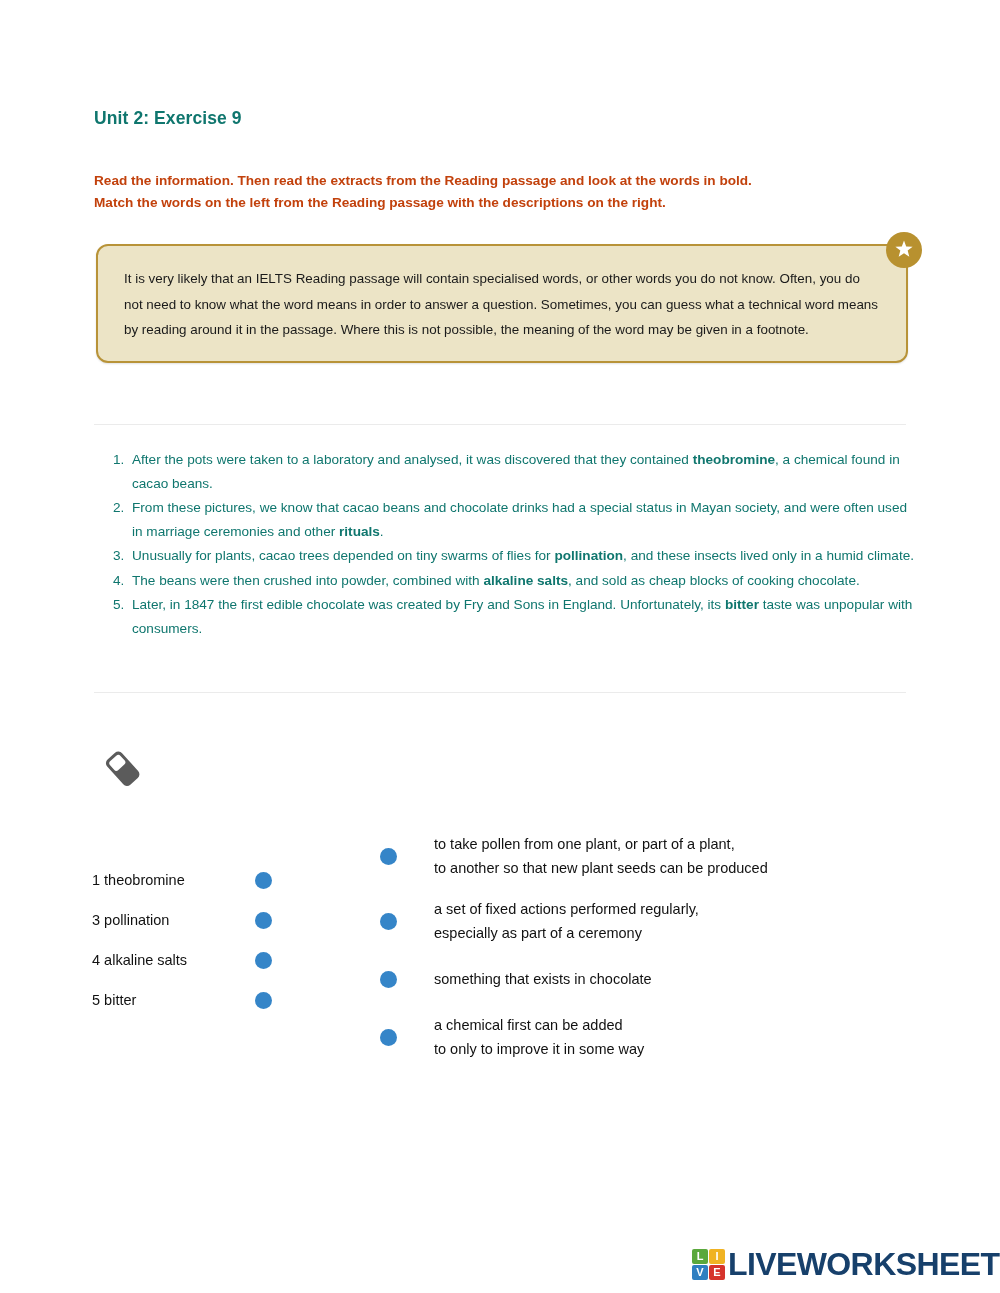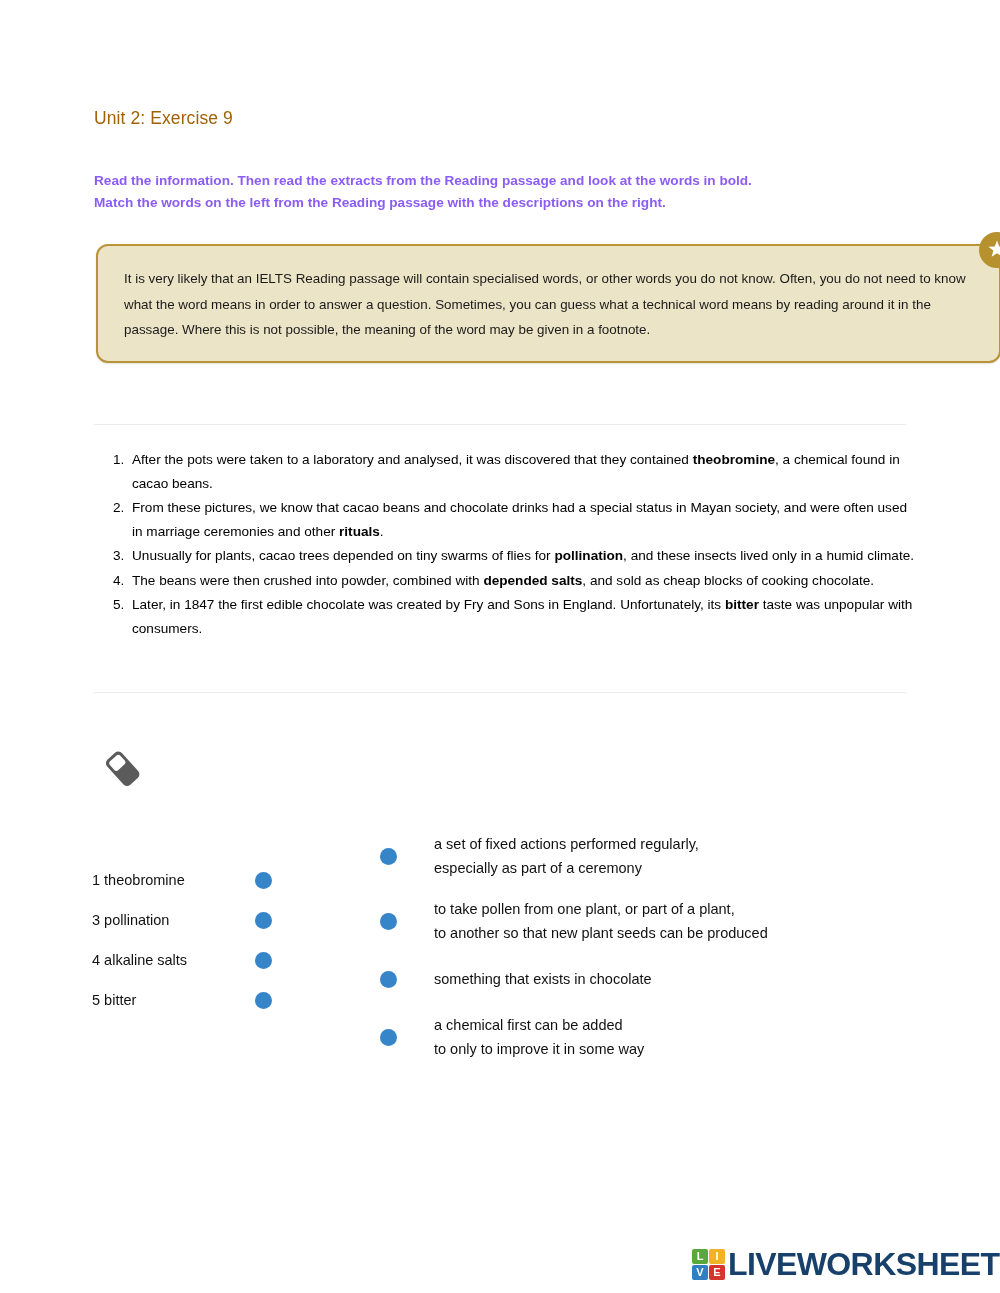--- a/index.html
+++ b/index.html
@@ -19,44 +19,44 @@
     position: absolute;
     inset: 0;
   }
 
   
   .title {
     position: absolute;
     left: 94px;
     top: 108px;
     font-size: 17.5px;
-    font-weight: normal;
+    font-weight: bold;
     letter-spacing: 0.1px;
-    color: #a16207;
+    color: #0f766e;
   }
 
   
   .instructions {
     position: absolute;
     left: 94px;
     top: 170px;
     width: 850px;
     font-size: 13.6px;
     font-weight: bold;
     line-height: 22px;
-    color: #8b5cf6;
+    color: #c2410c;
   }
   .instructions div { white-space: nowrap; }
 
   
   .infobox-wrap {
     position: absolute;
     left: 96px;
     top: 244px;
-    width: 905px;
+    width: 812px;
   }
   .infobox {
     box-sizing: border-box;
     width: 100%;
     background: #ece4c6;
     border: 2px solid #b89338;
     border-radius: 12px;
     padding: 20px 26px 18px 26px;
     font-size: 13.4px;
     line-height: 25.5px;
@@ -89,21 +89,21 @@
   .divider.d2 { top: 692px; }
 
   
   .extracts {
     position: absolute;
     left: 94px;
     top: 448px;
     width: 820px;
     font-size: 13.6px;
     line-height: 23.5px;
-    color: #000000;
+    color: #0f766e;
   }
   .extracts ol {
     margin: 0;
     padding-left: 34px;
     list-style-position: outside;
   }
   .extracts li {
     margin: 0 0 1px 0;
     padding-left: 4px;
   }
@@ -228,21 +228,21 @@
     </div>
   </div>
 
   <div class="divider d1"></div>
 
   <div class="extracts">
     <ol>
       <li><span><span>After the pots were taken to a laboratory and analysed, it was discovered that they contained </span><b>theobromine</b><span>, a chemical found in cacao beans.</span></span></li>
       <li><span><span>From these pictures, we know that cacao beans and chocolate drinks had a special status in Mayan society, and were often used in marriage ceremonies and other </span><b>rituals</b><span>.</span></span></li>
       <li><span><span>Unusually for plants, cacao trees depended on tiny swarms of flies for </span><b>pollination</b><span>, and these insects lived only in a humid climate.</span></span></li>
-      <li><span><span>The beans were then crushed into powder, combined with </span><b>depended salts</b><span>, and sold as cheap blocks of cooking chocolate.</span></span></li>
+      <li><span><span>The beans were then crushed into powder, combined with </span><b>alkaline salts</b><span>, and sold as cheap blocks of cooking chocolate.</span></span></li>
       <li><span><span>Later, in 1847 the first edible chocolate was created by Fry and Sons in England. Unfortunately, its </span><b>bitter</b><span> taste was unpopular with consumers.</span></span></li>
     </ol>
   </div>
 
   <div class="divider d2"></div>
 
   <div class="eraser-icon">
     <svg width="52" height="52" viewBox="0 0 52 52" aria-hidden="true">
       <g transform="rotate(-42 26 26)">
         <rect x="16" y="10" width="20" height="34" rx="5" ry="5" fill="#5b5b5b"></rect>
@@ -269,31 +269,31 @@
       <span class="dot"></span>
     </div>
   </div>
 
   <div class="match-right">
     <div class="row">
       <span class="dot-cell">
           <span class="dot"></span>
         </span>
       <span class="desc">
+          <span>to take pollen from one plant, or part of a plant,</span>
+          <span>to another so that new plant seeds can be produced</span>
+        </span>
+    </div>
+    <div class="row">
+      <span class="dot-cell">
+          <span class="dot"></span>
+        </span>
+      <span class="desc">
           <span>a set of fixed actions performed regularly,</span>
           <span>especially as part of a ceremony</span>
-        </span>
-    </div>
-    <div class="row">
-      <span class="dot-cell">
-          <span class="dot"></span>
-        </span>
-      <span class="desc">
-          <span>to take pollen from one plant, or part of a plant,</span>
-          <span>to another so that new plant seeds can be produced</span>
         </span>
     </div>
     <div class="row">
       <span class="dot-cell">
           <span class="dot"></span>
         </span>
       <span class="desc">
           <span>something that exists in chocolate</span>
         </span>
     </div>

